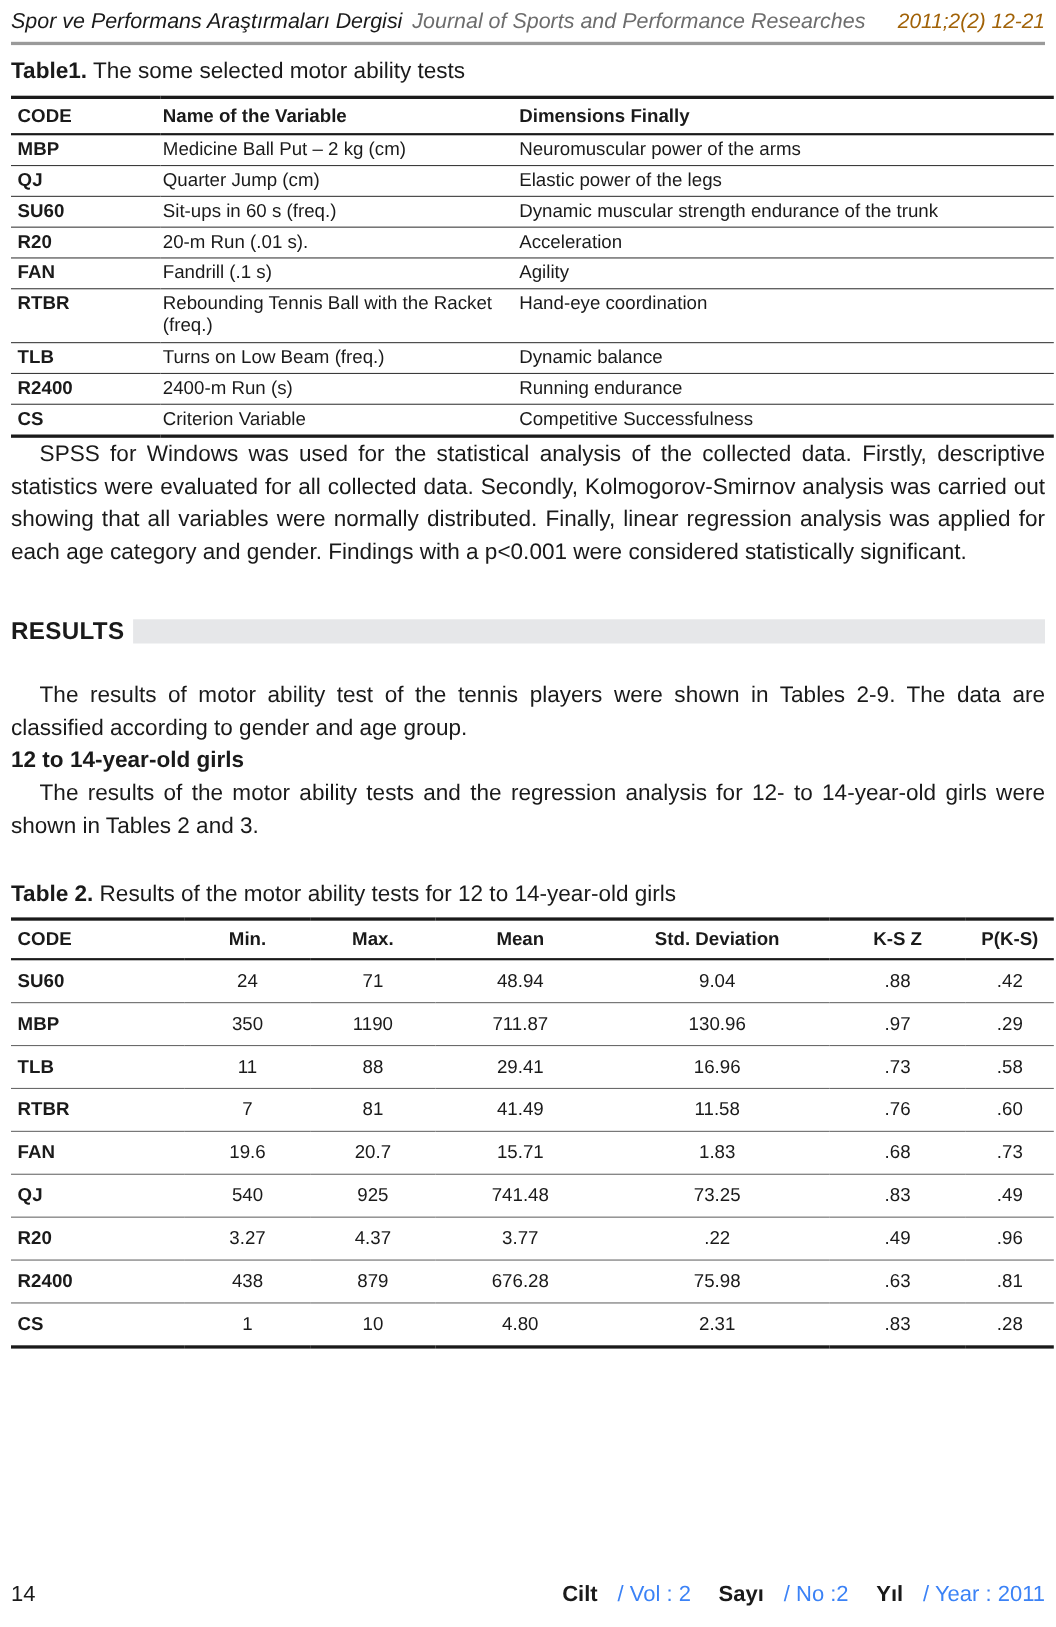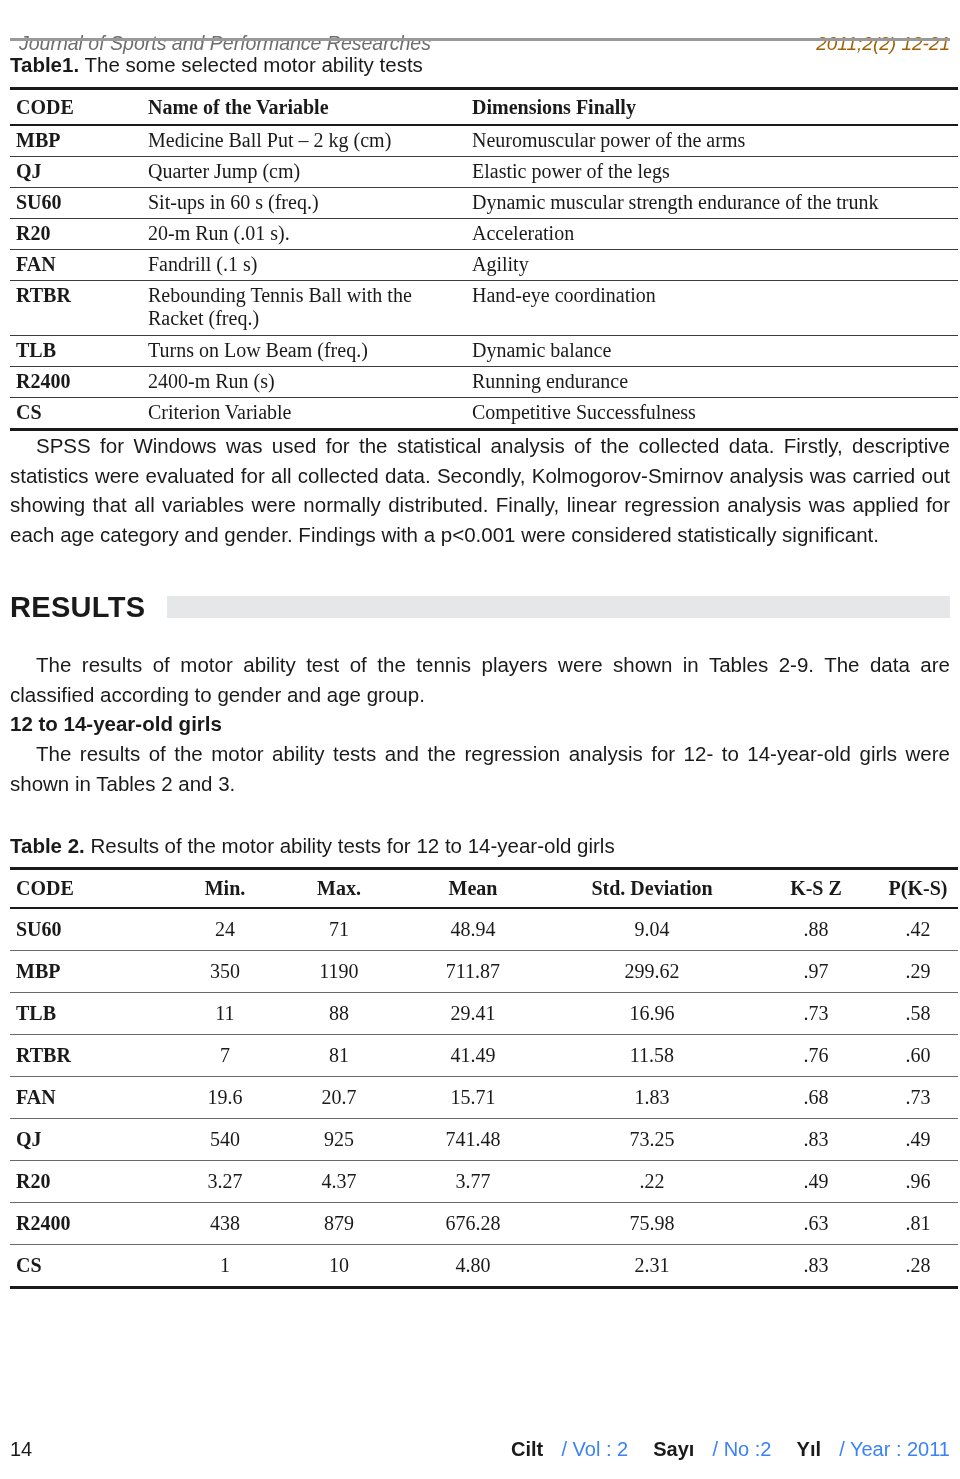--- a/index.html
+++ b/index.html
@@ -23,21 +23,21 @@
     left: 10px;
     right: 10px;
     height: 30px;
     display: flex;
     align-items: baseline;
     font-style: italic;
     font-size: 19.5px;
     white-space: nowrap;
   }
   .runhead-tr { color: #1a1a1a; }
-  .runhead-en { color: #6d6d6d; margin-left: 9px; margin-top: 24px; }
+  .runhead-en { color: #6d6d6d; margin-left: 9px; }
   .runhead-issue {
     color: #a16207;
     margin-left: auto;
     font-size: 19px;
   }
   .runhead-rule {
     position: absolute;
     top: 38px;
     left: 10px;
     right: 10px;
@@ -58,22 +58,21 @@
     font-size: 20.5px;
     margin: 0 0 9px 0;
     line-height: 1.25;
   }
   .tbl-caption b { font-weight: bold; }
 
   
   table {
     border-collapse: collapse;
     width: 100%;
-    font-size: 20px;
-    font-family: Liberation Serif, serif;
+    font-size: 17px;
   }
   table td, table th {
     padding: 3px 2px 4px 2px;
     vertical-align: top;
     text-align: left;
     font-weight: normal;
   }
 
   
   .t1 { width: 948px; }
@@ -132,25 +131,25 @@
   .block-para { margin-top: 22px; }
 
   
   .section-head {
     display: flex;
     align-items: center;
     margin: 36px 0 0 0;
     height: 42px;
   }
   .section-head .label {
-    font-size: 29px;
+    font-size: 22px;
     font-weight: bold;
     letter-spacing: 0.3px;
     white-space: nowrap;
-    padding-right: 22px;
+    padding-right: 8px;
   }
   .section-head .bar {
     flex: 1 1 auto;
     height: 22px;
     background: #e6e7e9;
   }
 
   .subhead {
     font-size: 20.5px;
     font-weight: bold;
@@ -171,20 +170,21 @@
   .footer .pageno { font-weight: normal; color: #1a1a1a; }
   .footer .issue { margin-left: auto; white-space: nowrap; }
   .footer .issue .dark { color: #1a1a1a; font-weight: bold; }
   .footer .issue .lite { color: #3b82f6; font-weight: normal; }
   .sp { display: inline-block; width: 7px; }
 </style>
 </head>
 <body>
 
 <div class="runhead">
+  <span class="runhead-tr">Spor ve Performans Araştırmaları Dergisi</span>
   <span class="runhead-en">Journal of Sports and Performance Researches</span>
   <span class="runhead-issue">2011;2(2) 12-21</span>
 </div>
 <div class="runhead-rule"></div>
 
 <div class="page">
 
   <p class="tbl-caption">
     <b>Table1.</b>
     <span>The some selected motor ability tests</span>
@@ -283,21 +283,21 @@
         <td class="num">48.94</td>
         <td class="num">9.04</td>
         <td class="num">.88</td>
         <td class="num">.42</td>
       </tr>
       <tr>
         <td class="c-code">MBP</td>
         <td class="num">350</td>
         <td class="num">1190</td>
         <td class="num">711.87</td>
-        <td class="num">299.62</td>
+        <td class="num">130.96</td>
         <td class="num">.97</td>
         <td class="num">.29</td>
       </tr>
       <tr>
         <td class="c-code">TLB</td>
         <td class="num">11</td>
         <td class="num">88</td>
         <td class="num">29.41</td>
         <td class="num">16.96</td>
         <td class="num">.73</td>

